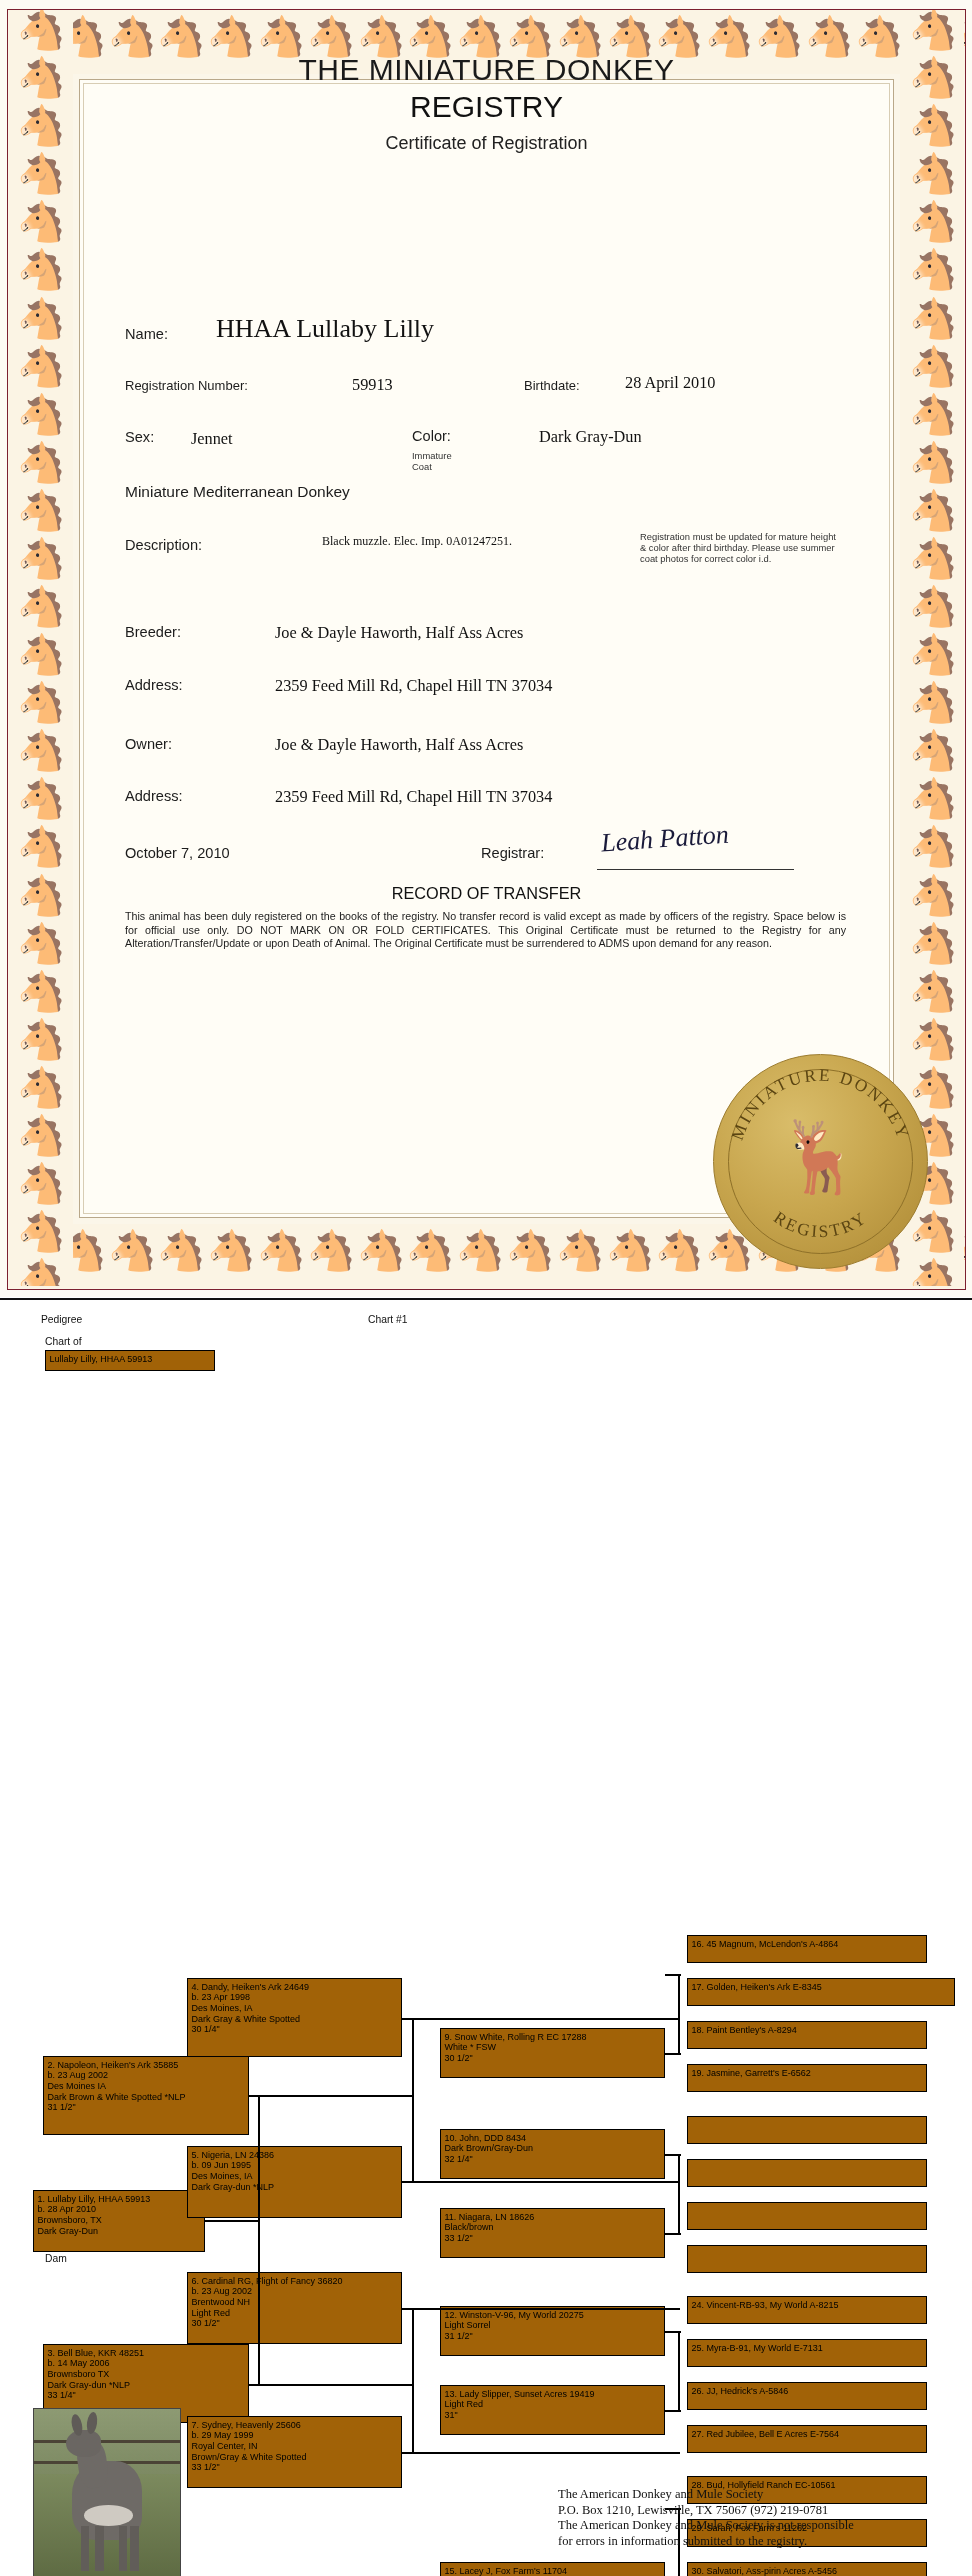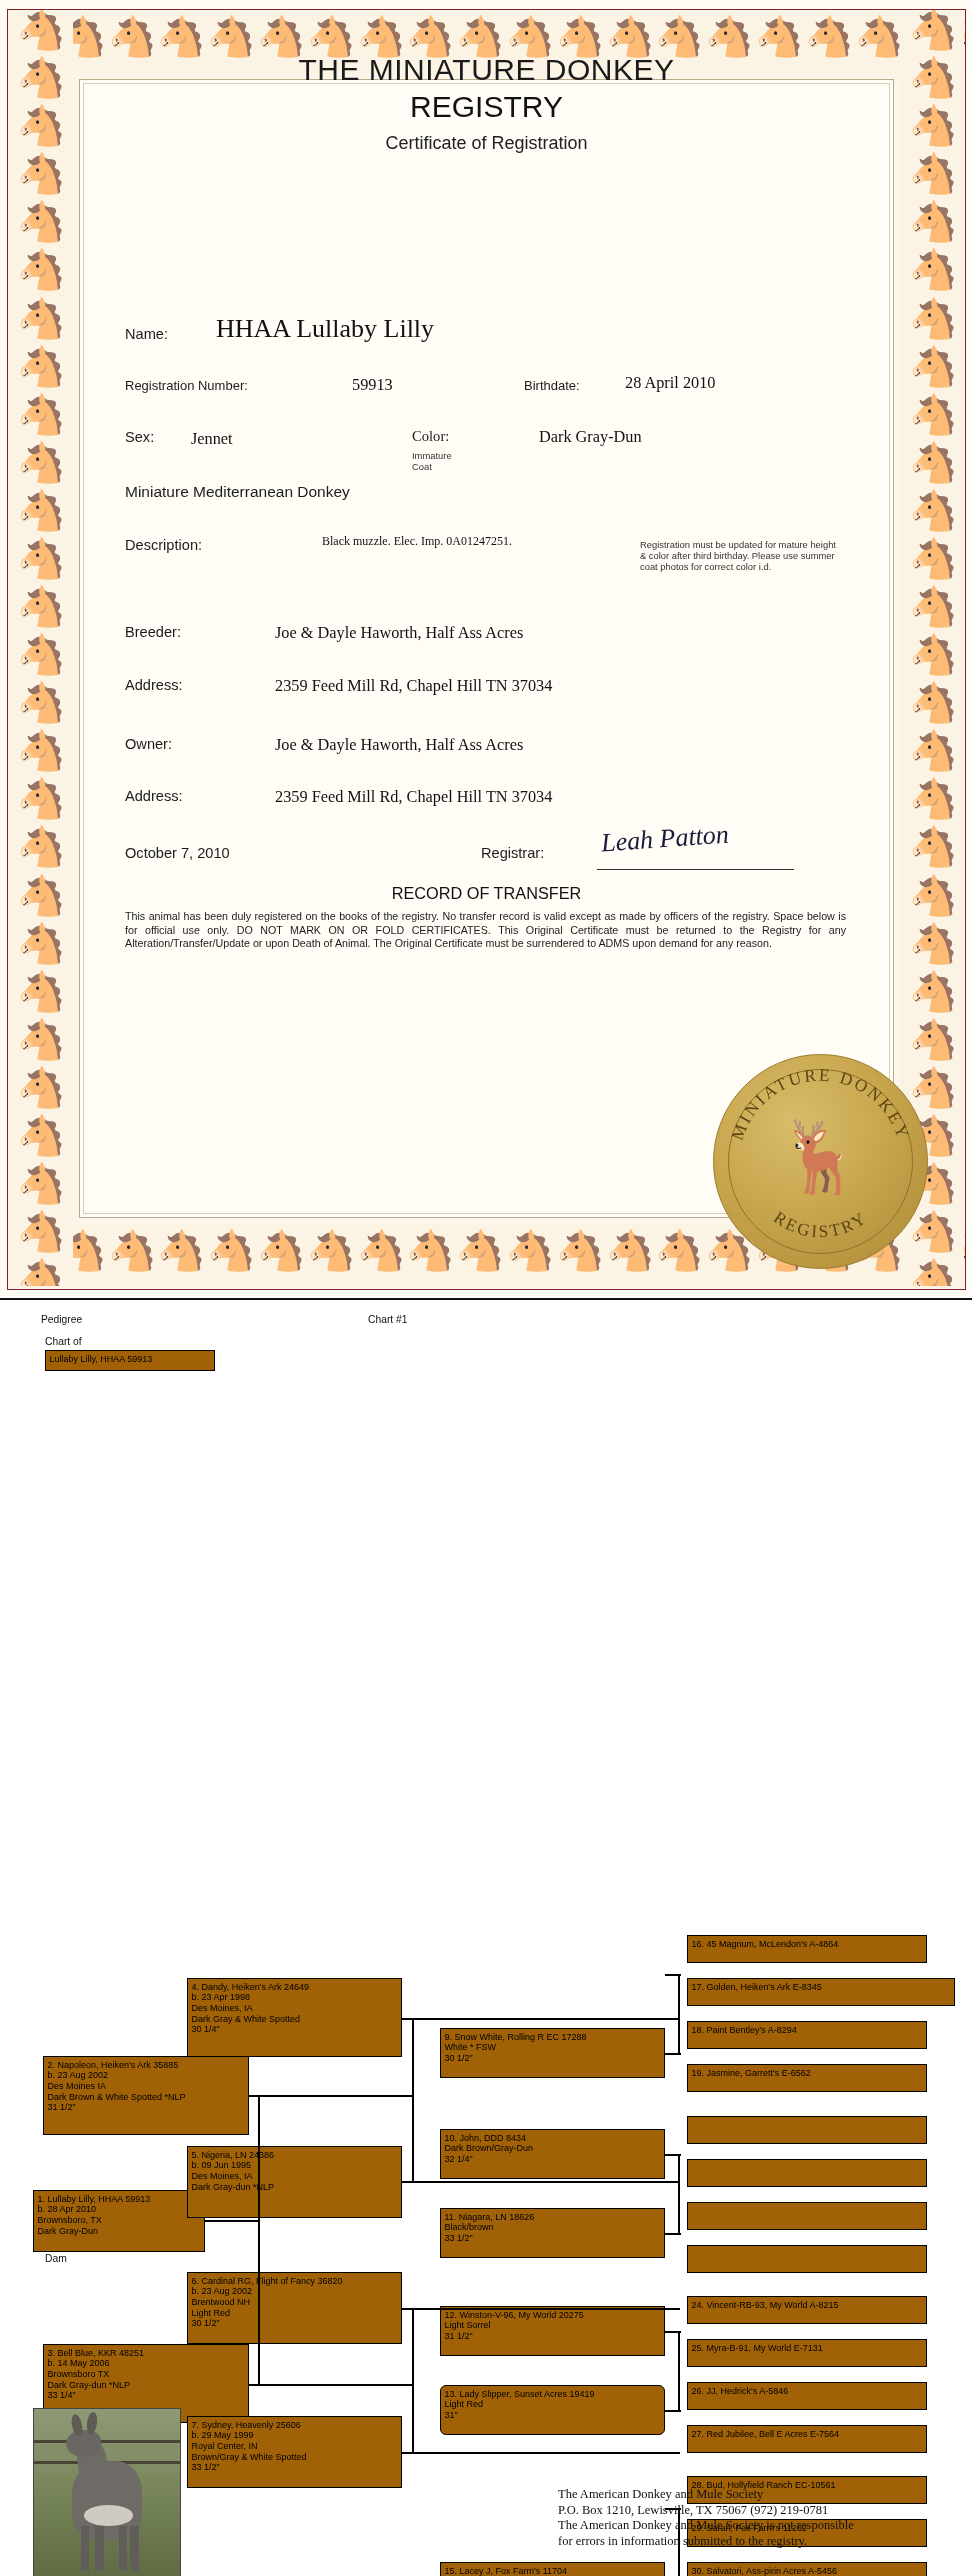--- a/index.html
+++ b/index.html
@@ -195,30 +195,30 @@
     <div class="lbl" style="left:125px;top:326px;">Name:</div>
     <div class="val-big" style="left:216px;top:314px;">HHAA Lullaby Lilly</div>
 
     <div class="lbl" style="left:125px;top:378px;font-size:13px;">Registration Number:</div>
     <div class="val-serif" style="left:352px;top:375px;">59913</div>
     <div class="lbl" style="left:524px;top:378px;font-size:13px;">Birthdate:</div>
     <div class="val-serif" style="left:625px;top:373px;">28 April 2010</div>
 
     <div class="lbl" style="left:125px;top:429px;">Sex:</div>
     <div class="val-serif" style="left:191px;top:429px;">Jennet</div>
-    <div class="lbl" style="left:412px;top:428px;font-family:Liberation Serif, serif;">Color:</div>
+    <div class="lbl" style="left:412px;top:428px;">Color:</div>
     <div class="tiny" style="left:412px;top:450px;white-space:pre-line;">Immature
 Coat</div>
     <div class="val-serif" style="left:539px;top:427px;">Dark Gray-Dun</div>
 
     <div class="lbl" style="left:125px;top:483px;font-size:15.5px;">Miniature Mediterranean Donkey</div>
 
     <div class="lbl" style="left:125px;top:537px;">Description:</div>
     <div class="small-serif" style="left:322px;top:534px;">Black muzzle. Elec. Imp. 0A01247251.</div>
-    <div class="tiny" style="left:640px;top:531px;width:203px;margin-top:8px;">Registration must be updated for mature height &amp; color after third birthday. Please use summer coat photos for correct color i.d.</div>
+    <div class="tiny" style="left:640px;top:531px;width:203px;">Registration must be updated for mature height &amp; color after third birthday. Please use summer coat photos for correct color i.d.</div>
 
     <div class="lbl" style="left:125px;top:624px;">Breeder:</div>
     <div class="val-serif" style="left:275px;top:623px;">Joe &amp; Dayle Haworth, Half Ass Acres</div>
 
     <div class="lbl" style="left:125px;top:677px;">Address:</div>
     <div class="val-serif" style="left:275px;top:676px;">2359 Feed Mill Rd, Chapel Hill TN 37034</div>
 
     <div class="lbl" style="left:125px;top:736px;">Owner:</div>
     <div class="val-serif" style="left:275px;top:735px;">Joe &amp; Dayle Haworth, Half Ass Acres</div>
 
@@ -298,21 +298,21 @@
 30 1/2"</div>
     <div class="box" style="left:440px;top:829px;width:225px;height:50px;white-space:pre-line;">10. John, DDD 8434
 Dark Brown/Gray-Dun
 32 1/4"</div>
     <div class="box" style="left:440px;top:908px;width:225px;height:50px;white-space:pre-line;">11. Niagara, LN 18626
 Black/brown
 33 1/2"</div>
     <div class="box" style="left:440px;top:1006px;width:225px;height:50px;white-space:pre-line;">12. Winston-V-96, My World 20275
 Light Sorrel
 31 1/2"</div>
-    <div class="box" style="left:440px;top:1085px;width:225px;height:50px;white-space:pre-line;border-radius:6px;">13. Lady Slipper, Sunset Acres 19419
+    <div class="box" style="left:440px;top:1085px;width:225px;height:50px;white-space:pre-line;">13. Lady Slipper, Sunset Acres 19419
 Light Red
 31"</div>
     <div class="box" style="left:440px;top:1262px;width:225px;height:50px;white-space:pre-line;">15. Lacey J, Fox Farm's 11704
 Black w/Cross
 31 1/2"</div>
 
     <div class="box" style="left:687px;top:635px;width:240px;height:27.5px;">16. 45 Magnum, McLendon's A-4864</div>
     <div class="box" style="left:687px;top:678px;width:268px;height:27.5px;">17. Golden, Heiken's Ark E-8345</div>
     <div class="box" style="left:687px;top:721px;width:240px;height:27.5px;">18. Paint Bentley's A-8294</div>
     <div class="box" style="left:687px;top:764px;width:240px;height:27.5px;">19. Jasmine, Garrett's E-6562</div>

